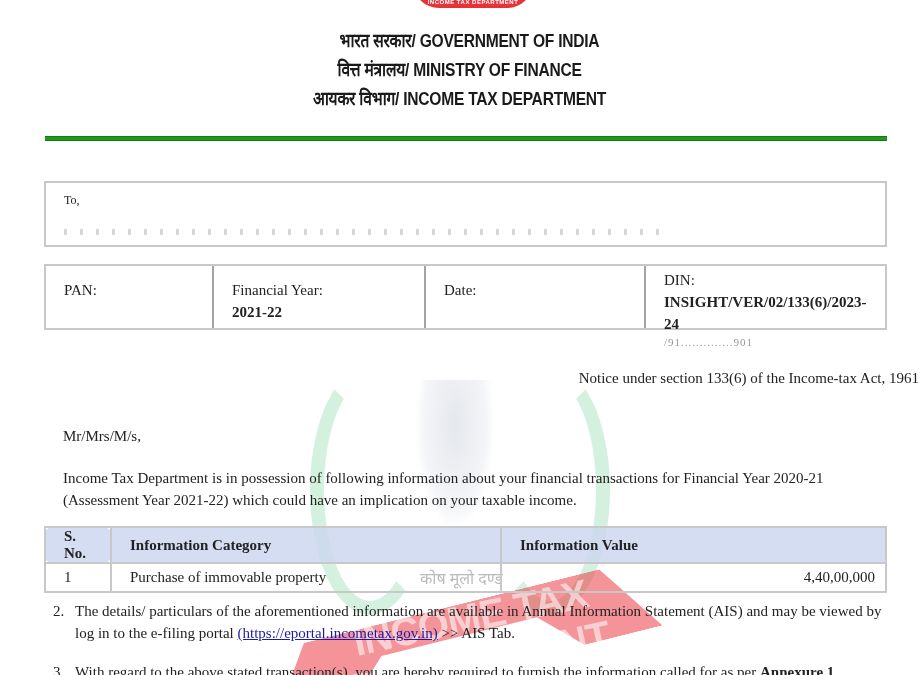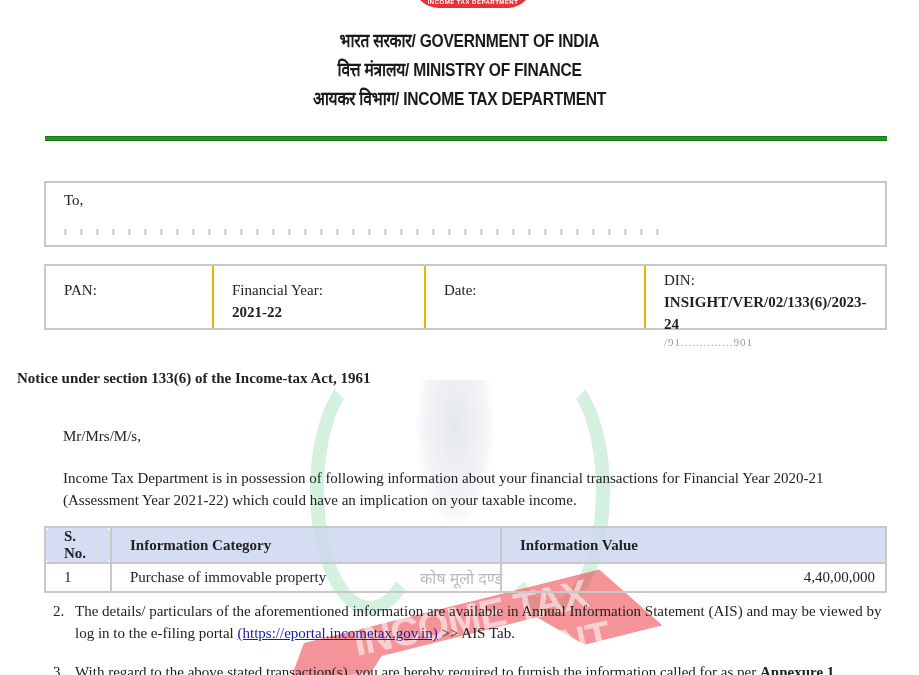--- a/index.html
+++ b/index.html
@@ -48,37 +48,37 @@
       position: absolute; left: 20px; top: 240px; width: 330px; text-align: center;
       font-family: "Liberation Sans", sans-serif; font-weight: bold; font-size: 40px;
       color: rgba(255,255,255,0.55); transform: rotate(-12deg); letter-spacing: -1px;
     }
 
     
     .to-box {
       position: absolute; left: 44px; top: 181px; width: 843px; height: 66px;
       border: 2px solid #c8c8c8; padding: 5px 18px;
     }
-    .to-label { font-size: 15px; line-height: 24px; }
+    .to-label { font-size: 12px; line-height: 24px; }
     .redacted { position: absolute; left: 18px; top: 46px; width: 600px; height: 6px;
       background: repeating-linear-gradient(90deg, #bbb 0 3px, transparent 3px 16px); opacity: 0.6; }
 
     
     .meta-table {
       position: absolute; left: 44px; top: 264px; width: 843px; height: 66px;
       border: 2px solid #c8c8c8; display: flex;
     }
-    .meta-cell { border-right: 2px solid #eab308; padding: 13px 18px; font-size: 15px; line-height: 22px; }
+    .meta-cell { border-right: 2px solid #a3a3a3; padding: 13px 18px; font-size: 15px; line-height: 22px; }
     .meta-cell:last-child { border-right: none; padding-top: 3px; }
     .meta-cell .val { font-weight: bold; }
     .c1 { width: 168px; } .c2 { width: 212px; } .c3 { width: 220px; } .c4 { flex: 1; }
     .din-tail { font-size: 11px; color: #999; letter-spacing: 1px; line-height: 14px; }
 
     
-    .notice-title { position: absolute; left: 0; width: 919px; top: 370px; text-align: left; font-weight: bold; font-size: 15px; padding-left: 17px; }
+    .notice-title { position: absolute; left: 0; width: 919px; top: 370px; text-align: right; font-weight: normal; font-size: 15px; }
     .salutation { position: absolute; left: 63px; top: 428px; font-size: 15px; }
     .intro { position: absolute; left: 63px; top: 467px; width: 830px; font-size: 15px; line-height: 22px; }
 
     .info-table { position: absolute; left: 44px; top: 526px; width: 843px; border-collapse: collapse; font-size: 15px; }
     .info-table th, .info-table td { border: 2px solid #c8c8c8; padding: 0 18px; height: 29px; text-align: left; }
     .info-table th { background: rgba(205, 215, 240, 0.85); font-weight: bold; height: 30px; }
     .info-table td { background: transparent; }
     .info-table th.sno { width: 66px; border-radius: 7px; } .info-table th.cat { width: 390px; }
     .info-table td.num { text-align: right; padding-right: 10px; }
 

